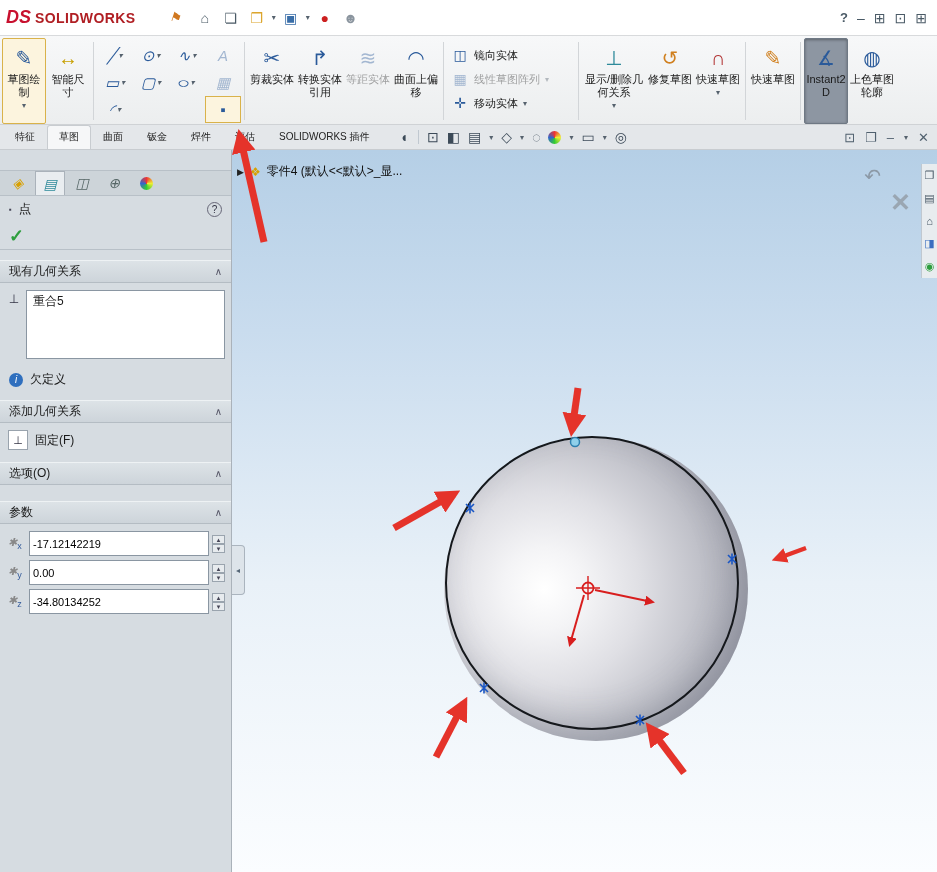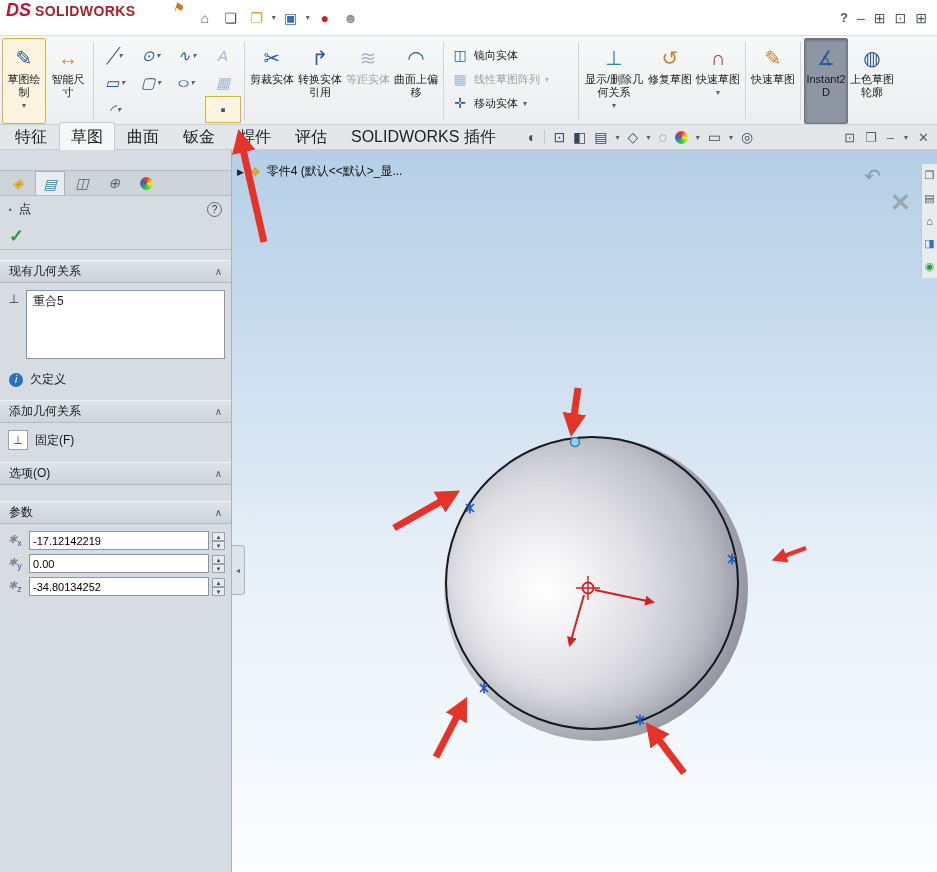--- a/index.html
+++ b/index.html
@@ -1,20 +1,20 @@
 <!DOCTYPE html>
 <html><head>
 <meta charset="utf-8">
 <style>
 *{margin:0;padding:0;box-sizing:border-box}
 body{margin:0;background:#fff;font-family:"Liberation Sans",sans-serif}
 .app{position:relative;width:937px;height:872px;background:#eceef0;overflow:hidden;font-size:12px;color:#1a1a1a}
 
 
-.menubar{display:flex;height:36px;background:#fff;border-bottom:1px solid #d8dadc;padding:0 6px}
+.menubar{display:flex;align-items:center;height:36px;background:#fff;border-bottom:1px solid #d8dadc;padding:0 6px}
 .logo{display:flex;align-items:baseline;gap:4px;width:152px}
 .ds{font-style:italic;font-weight:bold;color:#c8102e;font-size:18px}
 .brand{font-weight:bold;color:#b01e23;font-size:14px;letter-spacing:.4px}
 .menus{display:flex;margin-left:10px}
 .menu{padding:4px 9px;font-size:12.5px;cursor:default}
 .pin{color:#d07820;font-size:13px;margin:0 12px;transform:rotate(18deg)}
 .quickbar{display:flex;align-items:center;gap:4px}
 .qico{min-width:22px;height:22px;display:flex;align-items:center;justify-content:center;font-size:14px;color:#4a5a66}
 .qico.gold{color:#dca62e}.qico.blue{color:#3a6ea8}.qico.red{color:#cc2020}.qico.gray{color:#8a949e}
 .dd{font-size:8px;color:#56626e}
@@ -35,21 +35,21 @@
 .scell{display:flex;align-items:center;justify-content:center;gap:2px;font-size:15px;color:#2a5a9a;border:1px solid transparent}
 .scell .gly{display:inline-block}
 .scell.hl{border:1px solid #d9b24a;background:#fcf4de}
 .ell{transform:scaleX(1.5);display:inline-block}
 .mstack{display:flex;flex-direction:column;justify-content:flex-start;padding-top:7px;gap:4px;width:128px}
 .mrow{display:flex;align-items:center;gap:5px;font-size:11px;padding:2px 4px;white-space:nowrap}
 .mrow .mic{font-size:14px;color:#2a5a9a;width:18px;text-align:center}
 
 
 .tabrow{display:flex;align-items:center;height:25px;background:#e4e7ea;border-bottom:1px solid #c8ccd0;padding-left:3px}
-.tab{padding:4px 11px 5px;font-size:16px;color:#222;border:1px solid transparent;border-bottom:none;white-space:nowrap}
+.tab{padding:4px 11px 5px;font-size:10px;color:#222;border:1px solid transparent;border-bottom:none;white-space:nowrap}
 .tab.active{background:#f6f7f8;border-color:#c8ccd0;border-radius:3px 3px 0 0}
 .hud{display:flex;align-items:center;gap:8px;margin-left:20px;color:#3c4a58;font-size:14px}
 .hsep{width:1px;height:14px;background:#c0c8d0}
 .ball{width:13px;height:13px;border-radius:50%;background:conic-gradient(#e33,#ee3,#3c3,#36c,#e33)}
 .trright{margin-left:auto;display:flex;gap:10px;padding-right:8px;color:#50606e;font-size:13px;align-items:center}
 
 
 .main{display:flex;height:722px}
 .panel{width:232px;background:#d6dce1;border-right:1px solid #aab2ba;padding-top:20px;font-size:12px;overflow:hidden}
 .pm-tabs{display:flex;height:26px;background:#cdd4d9;border-top:1px solid #b8c0c7;border-bottom:1px solid #b8c0c7;padding-left:3px;gap:2px}
@@ -70,21 +70,21 @@
 .listbox{flex:1;height:69px;background:#fff;border:1px solid #8a96a2;overflow:hidden}
 .listitem{padding:2px 6px;font-size:12px}
 .status-row{display:flex;align-items:center;gap:7px;padding:12px 9px 2px}
 .info{width:14px;height:14px;border-radius:50%;background:#2f6fbe;color:#fff;font-size:10px;font-style:italic;display:flex;align-items:center;justify-content:center;flex:0 0 auto}
 .fix-row{display:flex;align-items:center;gap:7px;padding:7px 8px 0}
 .fixico{width:20px;height:20px;border:1px solid #99a3ad;background:#fff;display:flex;align-items:center;justify-content:center;font-size:11px;color:#334}
 .gap16{margin-top:12px}
 .param-row{display:flex;align-items:center;gap:3px;padding:2px 6px 2px 8px}
 .pico{width:18px;font-size:11px;color:#888;flex:0 0 auto}
 .pico sub{font-size:9px;color:#335a9a}
-.pinput{flex:1;height:19px;border:1px solid #8a96a2;font-size:11px;padding:0 3px;background:#fff;font-family:"Liberation Sans",sans-serif;min-width:0}
+.pinput{flex:1;height:25px;border:1px solid #8a96a2;font-size:11px;padding:0 3px;background:#fff;font-family:"Liberation Sans",sans-serif;min-width:0}
 .spin{display:flex;flex-direction:column;width:13px;flex:0 0 auto}
 .spin span{height:9px;font-size:7px;line-height:8px;text-align:center;border:1px solid #9aa4ae;background:#e7ebee;color:#445}
 
 
 .viewport{position:relative;flex:1;background:linear-gradient(180deg,#b5cfe6 0%,#c9dcee 25%,#e9f1f8 60%,#fbfdff 100%);overflow:hidden}
 .doc-tab{position:absolute;left:5px;top:13px;display:flex;align-items:center;gap:6px;font-size:12px;color:#111}
 .fly{font-size:9px;color:#222}
 .partico{color:#d8a000;font-size:12px}
 .corner-undo{position:absolute;right:56px;top:14px;font-size:20px;color:#8c99a6}
 .corner-x{position:absolute;right:26px;top:38px;font-size:25px;color:#9aa6b2;font-weight:bold}

